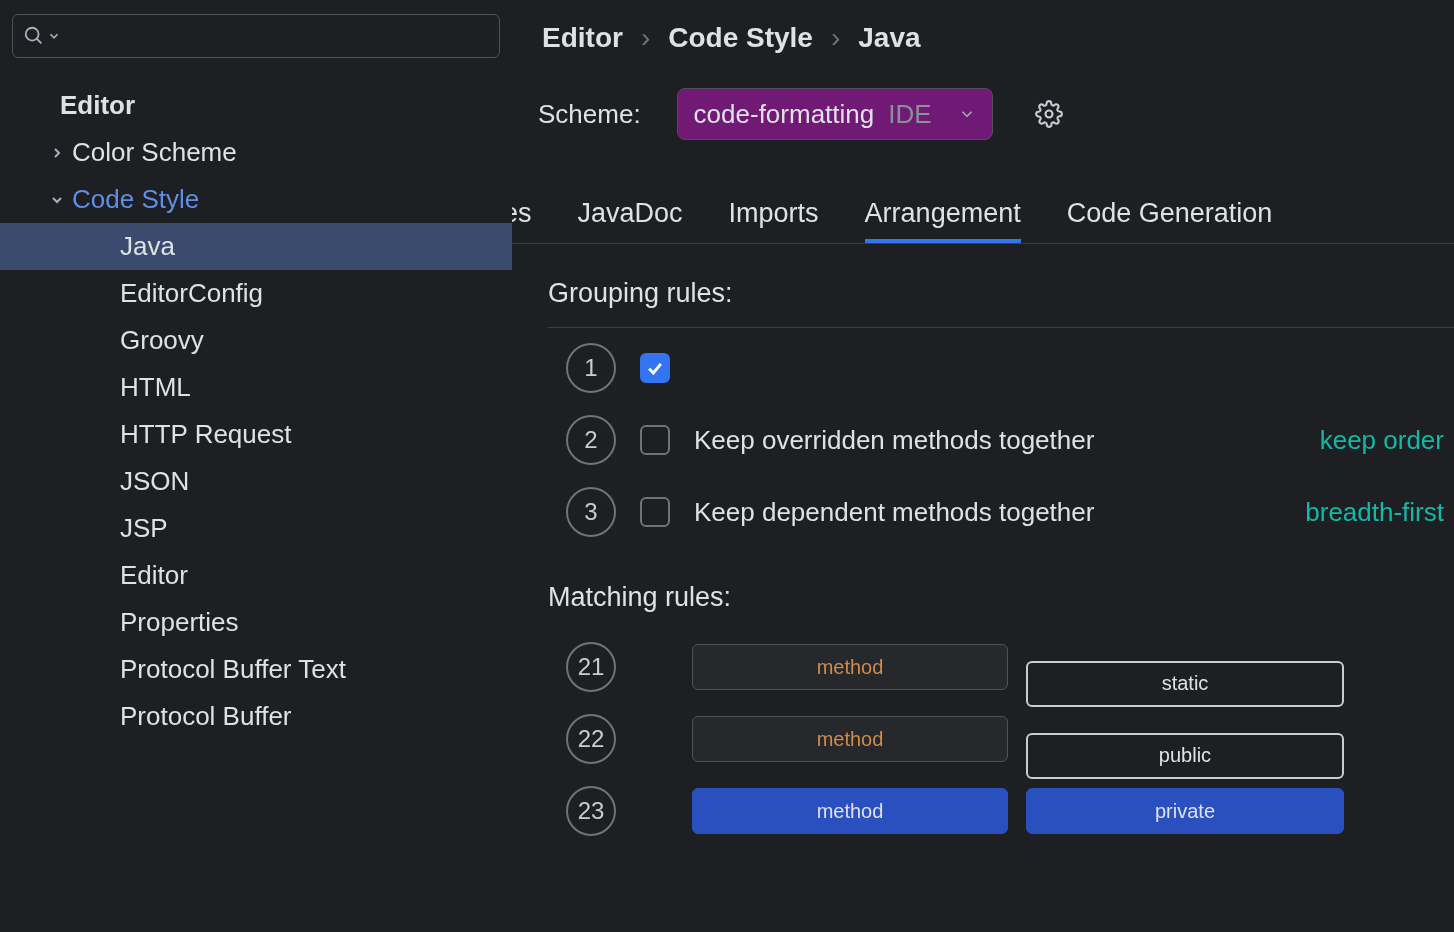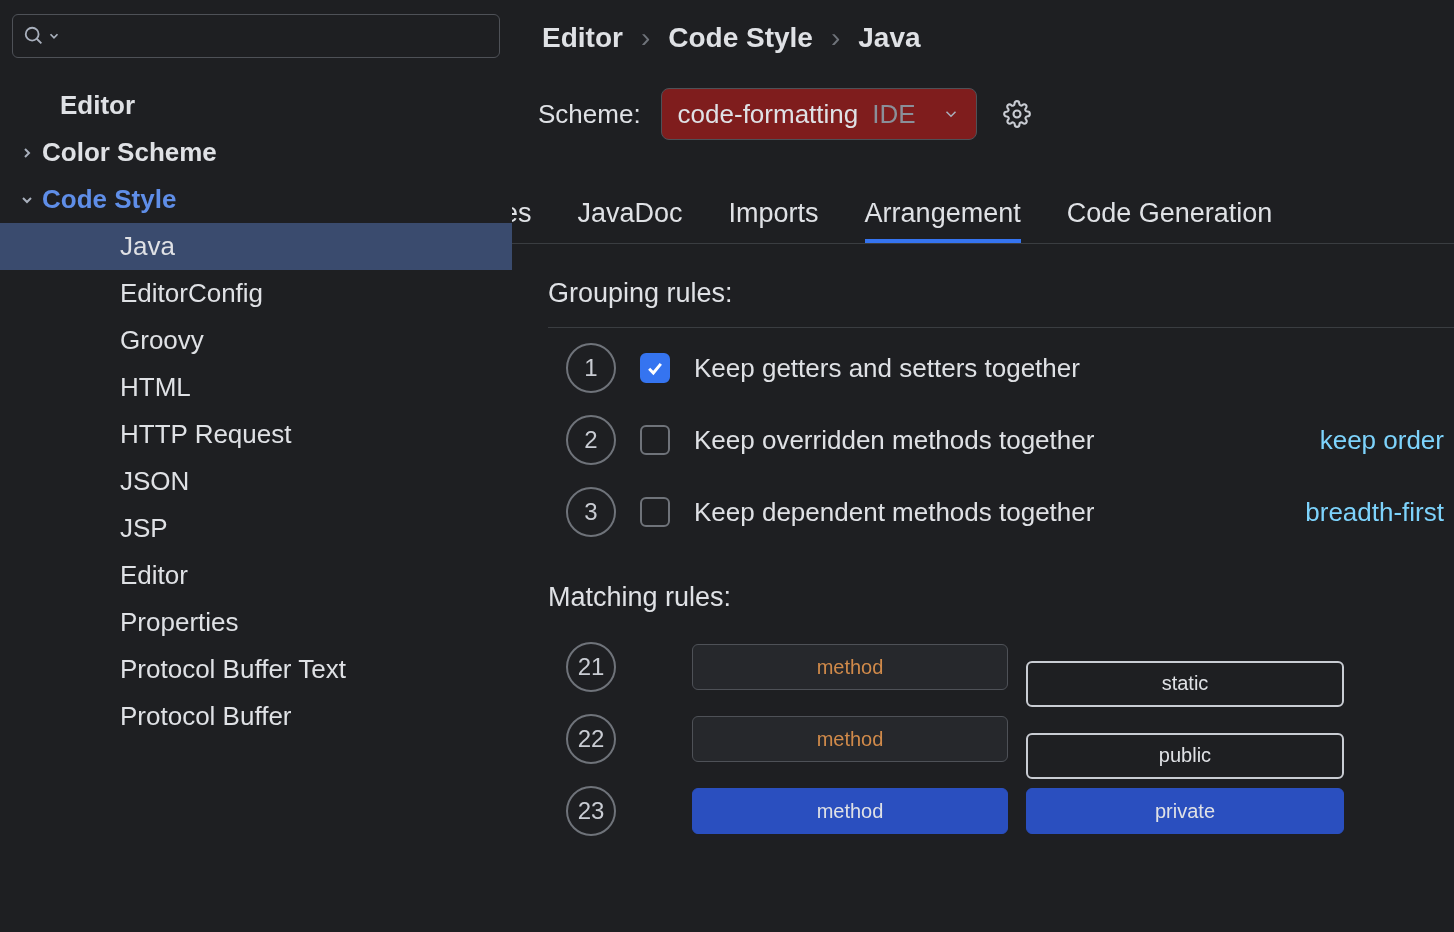--- a/index.html
+++ b/index.html
@@ -37,21 +37,21 @@
 
   .tree { padding-top: 4px; }
   .tree-row {
     display: flex;
     align-items: center;
     height: 47px;
     padding-left: 60px;
     cursor: default;
     font-size: 26px;
   }
-  .tree-row.level-2 { padding-left: 42px; font-weight: bold; }
+  .tree-row.level-2 { padding-left: 72px; }
   .tree-row.level-3 { padding-left: 120px; }
   .tree-row .chevron {
     width: 26px;
     display: inline-flex;
     justify-content: center;
     margin-left: -28px;
     margin-right: 2px;
     color: #a9b0bd;
   }
   .tree-row.bold { font-weight: 600; }
@@ -74,30 +74,30 @@
     gap: 18px;
     padding-left: 30px;
     font-size: 28px;
     font-weight: 600;
   }
   .breadcrumb .sep { color: #6f737a; font-weight: 400; }
 
   .scheme-row {
     display: flex;
     align-items: center;
-    gap: 20px;
+    gap: 36px;
     padding: 34px 0 0 26px;
   }
   .scheme-label { font-size: 26px; }
   .scheme-select {
     display: flex;
     align-items: center;
     gap: 14px;
     border: 1px solid #4e5157;
-    background: #7f1d1d;
+    background: #701a75;
     border-radius: 8px;
     height: 52px;
     padding: 0 16px;
     font-size: 26px;
   }
   .scheme-select .ide { color: #8a8f99; }
   .gear-btn {
     width: 40px; height: 40px;
     display: flex; align-items: center; justify-content: center;
     color: #c9ccd3;
@@ -158,21 +158,21 @@
     border: 2px solid #6f737a;
     border-radius: 6px;
     display: flex; align-items: center; justify-content: center;
     flex-shrink: 0;
   }
   .checkbox.checked {
     background: #3574f0;
     border-color: #3574f0;
   }
   .rule-label { font-size: 26px; }
-  .rule-hint { color: #7dd3fc; font-size: 26px; margin-left: auto; padding-right: 10px; white-space: nowrap; }
+  .rule-hint { color: #14b8a6; font-size: 26px; margin-left: auto; padding-right: 10px; white-space: nowrap; }
 
   .match-row {
     display: flex;
     align-items: center;
     height: 72px;
     gap: 18px;
     padding-left: 18px;
   }
   .pill {
     height: 46px;
@@ -296,21 +296,20 @@
 
   <div class="section-title">Grouping rules:</div>
   <div class="panel-box">
     <div class="rule-row">
       <div class="num-circle">1</div>
       <div class="checkbox checked">
         <svg width="20" height="20" viewBox="0 0 24 24" fill="none" stroke="#fff" stroke-width="3.5">
             <polyline points="5 13 10 18 19 7"></polyline>
           </svg>
       </div>
-      <span class="rule-label">Keep getters and setters together</span>
     </div>
     <div class="rule-row">
       <div class="num-circle">2</div>
       <div class="checkbox"></div>
       <span class="rule-label">Keep overridden methods together</span>
       <span class="rule-hint">keep order</span>
     </div>
     <div class="rule-row">
       <div class="num-circle">3</div>
       <div class="checkbox"></div>

